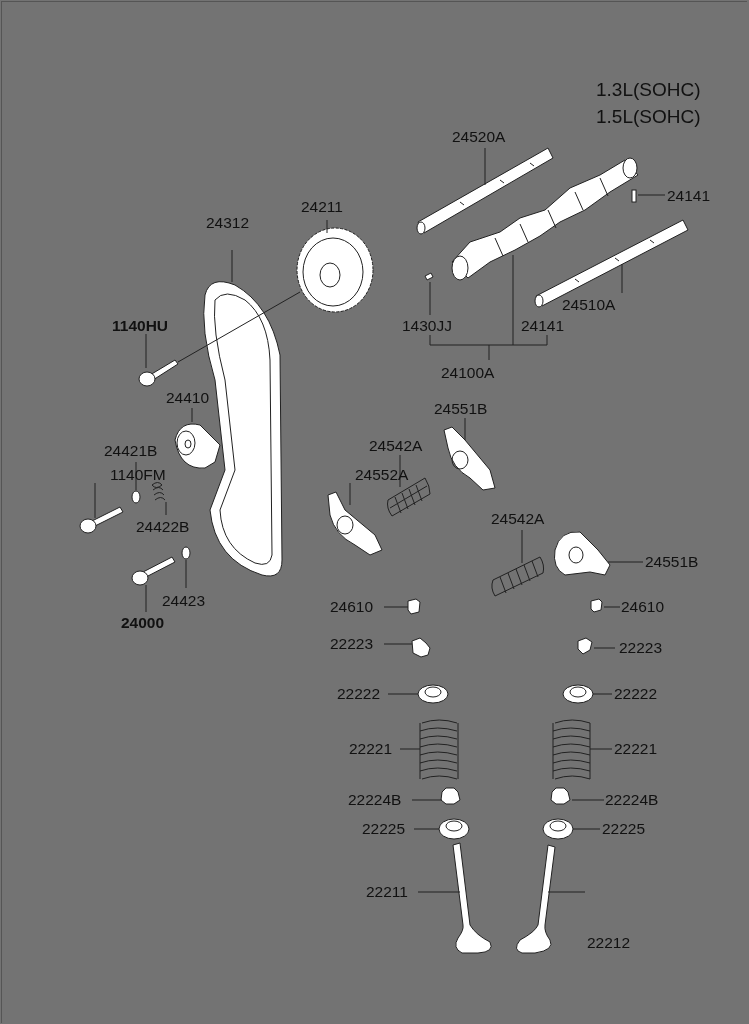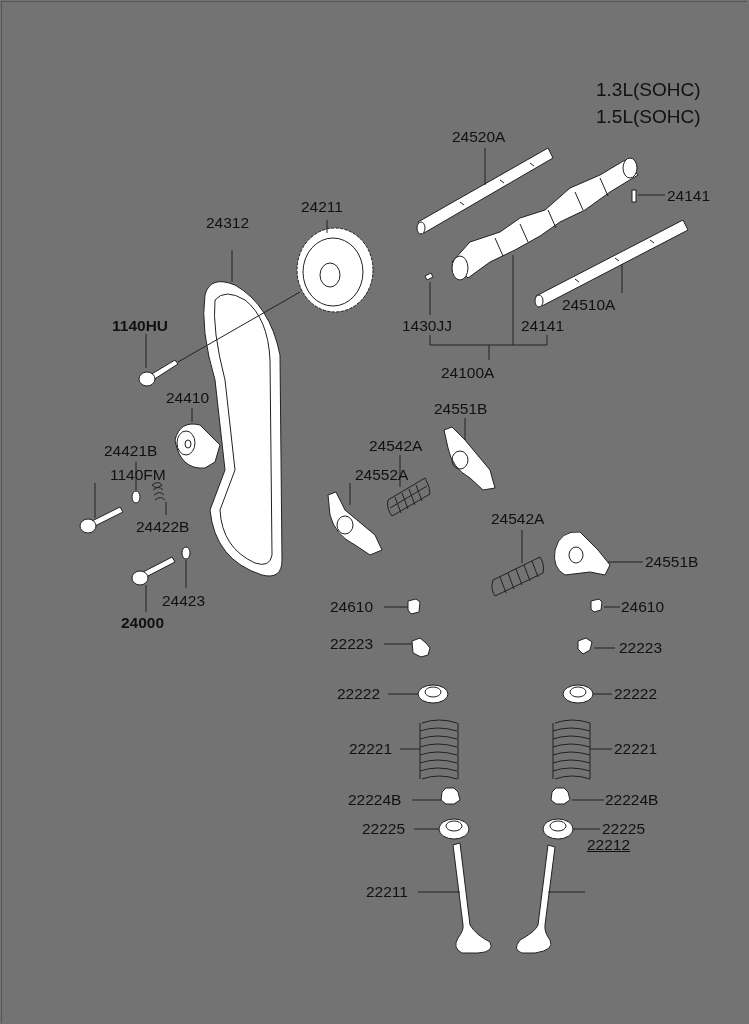--- a/index.html
+++ b/index.html
@@ -238,14 +238,14 @@
 
   <div class="lbl" style="left:337px;top:685px;">22222</div>
   <div class="lbl" style="left:614px;top:685px;">22222</div>
   <div class="lbl" style="left:349px;top:740px;">22221</div>
   <div class="lbl" style="left:614px;top:740px;">22221</div>
   <div class="lbl" style="left:348px;top:791px;">22224B</div>
   <div class="lbl" style="left:605px;top:791px;">22224B</div>
   <div class="lbl" style="left:362px;top:820px;">22225</div>
   <div class="lbl" style="left:602px;top:820px;">22225</div>
   <div class="lbl" style="left:366px;top:883px;">22211</div>
-  <div class="lbl" style="left:587px;top:836px;text-decoration:underline;">22212</div>
+  <div class="lbl" style="left:587px;top:934px;">22212</div>
 </div>
 
 </body></html>

